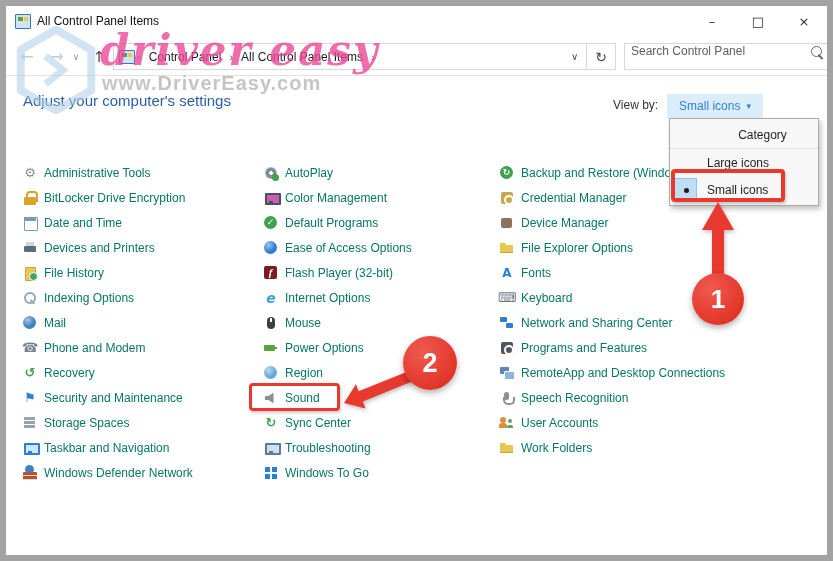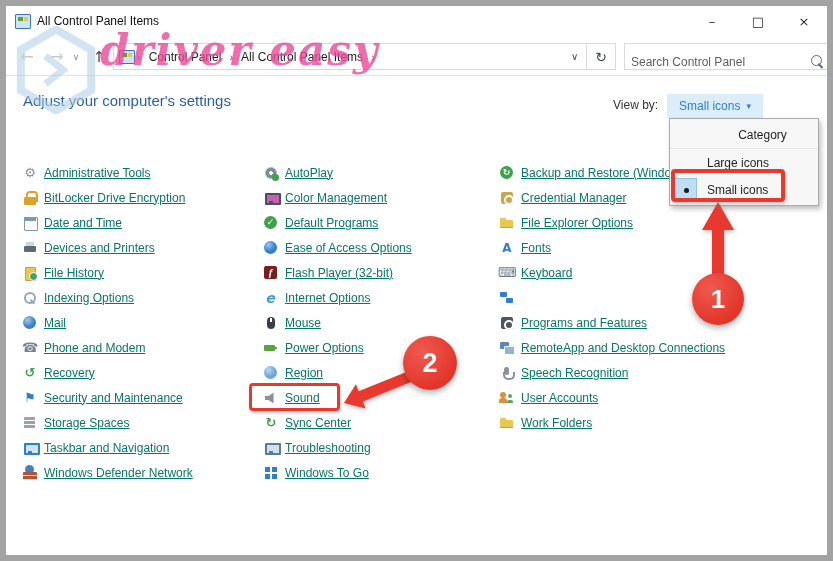--- a/index.html
+++ b/index.html
@@ -26,21 +26,21 @@
   .bc-icon { width:16px; height:14px; margin-left:5px; background:#cfe3f6; border:1px solid #3a75b8; border-radius:1px; position:relative; flex:0 0 16px; }
   .bc-icon::before { content:""; position:absolute; left:2px; top:2px; width:5px; height:4px; background:#58a33b; }
   .bc-icon::after { content:""; position:absolute; right:2px; top:2px; width:4px; height:4px; background:#e9c84f; }
   .crumbs { display:flex; align-items:center; font-size:12px; color:#1b1b1b; }
   .crumb { padding:0 6px; }
   .crumb-sep { color:#555; font-size:11px; padding:0 2px; }
   .addr-spacer { flex:1; }
   .addr-chev { font-family:"DejaVu Sans",sans-serif; font-size:10px; color:#4a5056; padding:0 8px; }
   .addr-divider { width:1px; height:25px; background:#d9d9d9; }
   .addr-refresh { font-family:"DejaVu Sans",sans-serif; font-size:14px; color:#3f4750; padding:0 8px; }
-  .searchbox { position:absolute; left:618px; top:6px; width:208px; height:27px; border:1px solid #d9d9d9; background:#fff; display:flex; align-items:flex-end; }
+  .searchbox { position:absolute; left:618px; top:6px; width:208px; height:27px; border:1px solid #d9d9d9; background:#fff; display:flex; align-items:flex-start; }
   .searchbox input { flex:1; border:0; outline:0; font-size:12px; color:#333; padding:0 6px; font-family:inherit; background:transparent; }
   .searchbox input::placeholder { color:#5f5f5f; opacity:1; }
   .search-mag { position:relative; width:18px; height:16px; flex:0 0 18px; margin-right:4px; }
   .search-mag::before { content:""; position:absolute; left:2px; top:2px; width:9px; height:9px; border:1.5px solid #5f6a75; border-radius:50%; }
   .search-mag::after { content:""; position:absolute; left:10px; top:10px; width:6px; height:1.5px; background:#5f6a75; transform:rotate(45deg); transform-origin:0 0; }
 
   
   .watermark { position:absolute; left:0; top:0; right:0; height:120px; z-index:4; pointer-events:none; }
   .wm-logo { position:absolute; left:4px; top:20px; opacity:.55; }
   .wm-script { position:absolute; left:94px; top:20px; font-family:"DejaVu Serif","Liberation Serif",serif; font-style:italic; font-weight:bold; font-size:42px; letter-spacing:2px; color:#ec4899; opacity:.8; }
@@ -51,21 +51,21 @@
   .viewby-label { position:absolute; left:607px; top:92px; font-size:12px; color:#333; z-index:2; }
   .viewby-btn { position:absolute; left:661px; top:88px; width:96px; height:24px; background:#dcedfa; display:flex; align-items:center; justify-content:center; gap:6px; font-size:12px; color:#2d7fd1; z-index:2; }
   .viewby-caret { font-family:"DejaVu Sans",sans-serif; font-size:9px; color:#2d7fd1; }
 
   
   .col { position:absolute; top:154px; z-index:1; }
   .col-0 { left:16px; width:232px; }
   .col-1 { left:257px; width:238px; }
   .col-2 { left:493px; width:335px; }
   .item { height:25px; display:flex; align-items:center; gap:6px; cursor:pointer; }
-  .item-label { font-size:12px; color:#077765; white-space:nowrap;text-decoration:underline; }
+  .item-label { font-size:12px; color:#077765; white-space:nowrap; }
 
   
   .ico { position:relative; width:16px; height:16px; flex:0 0 16px; display:inline-flex; align-items:center; justify-content:center; font-family:"DejaVu Sans",sans-serif; }
   .p-glyph::before { content:attr(data-g); color:var(--c); font-size:13px; line-height:1; }
   .p-glyph[data-g="A"]::before { font-weight:bold; font-size:12px; }
   .p-glyph[data-g="e"]::before { font-weight:bold; font-style:italic; font-size:14px; }
   .p-glyph[data-g="↺"]::before, .p-glyph[data-g="↻"]::before { font-weight:bold; }
   .p-badge::before { content:""; position:absolute; left:1px; top:1px; width:13px; height:13px; border-radius:50%; background:var(--c); }
   .p-badge::after { content:attr(data-g); position:absolute; left:1px; top:1px; width:13px; height:13px; color:#fff; font-size:9px; font-weight:bold; text-align:center; line-height:13px; }
   .p-badge-sq::before { content:""; position:absolute; left:1px; top:1px; width:13px; height:13px; border-radius:2px; background:var(--c); }
@@ -165,20 +165,21 @@
       <span class="search-mag"></span>
     </div>
   </div>
 
   <div class="watermark">
     <svg class="wm-logo" width="92" height="88" viewBox="0 0 100 100">
       <polygon points="50,4 90,27 90,73 50,96 10,73 10,27" fill="none" stroke="#aecfe9" stroke-width="9"></polygon>
       <polyline points="38,34 58,50 38,66" fill="none" stroke="#aecfe9" stroke-width="8"></polyline>
     </svg>
     <span class="wm-script">driver easy</span>
+    <span class="wm-url">www.DriverEasy.com</span>
   </div>
 
   <div class="heading">Adjust your computer's settings</div>
   <div class="viewby-label">View by:</div>
   <div class="viewby-btn">
     <span>Small icons</span>
     <span class="viewby-caret">▾</span>
   </div>
 
   <div class="col col-0">
@@ -292,33 +293,38 @@
   <div class="col col-2">
       <div class="item">
         <span class="ico p-badge" data-g="↻" style="--c: #3fa14b;"></span>
         <span class="item-label">Backup and Restore (Windows 7)</span>
       </div>
       <div class="item">
         <span class="ico p-safe" style="--c: #c8a84b;"></span>
         <span class="item-label">Credential Manager</span>
       </div>
       <div class="item">
+        <span class="ico p-square" style="--c: #8a7260;"></span>
+        <span class="item-label">Device Manager</span>
+      </div>
+      <div class="item">
         <span class="ico p-folder" style="--c: #e9c84f;"></span>
         <span class="item-label">File Explorer Options</span>
       </div>
       <div class="item">
         <span class="ico p-glyph" data-g="A" style="--c: #2d7fd1;"></span>
         <span class="item-label">Fonts</span>
       </div>
       <div class="item">
         <span class="ico p-glyph" data-g="⌨" style="--c: #6e7a86;"></span>
         <span class="item-label">Keyboard</span>
       </div>
       <div class="item">
         <span class="ico p-network" style="--c: #2d7fd1;"></span>
+        <span class="item-label">Network and Sharing Center</span>
       </div>
       <div class="item">
         <span class="ico p-safe" style="--c: #50565c;"></span>
         <span class="item-label">Programs and Features</span>
       </div>
       <div class="item">
         <span class="ico p-remote" style="--c: #5d88b5;"></span>
         <span class="item-label">RemoteApp and Desktop Connections</span>
       </div>
       <div class="item">

